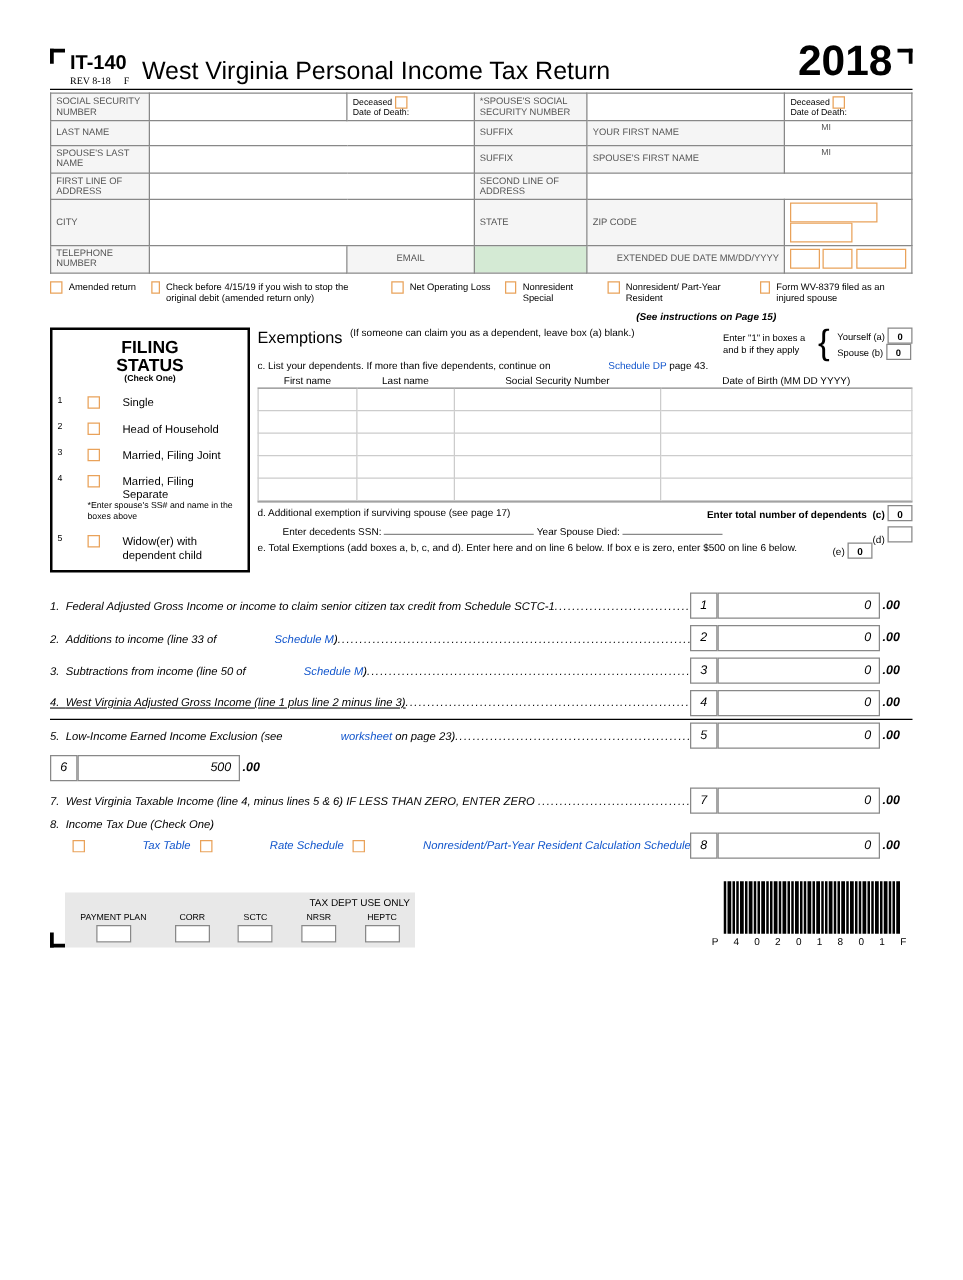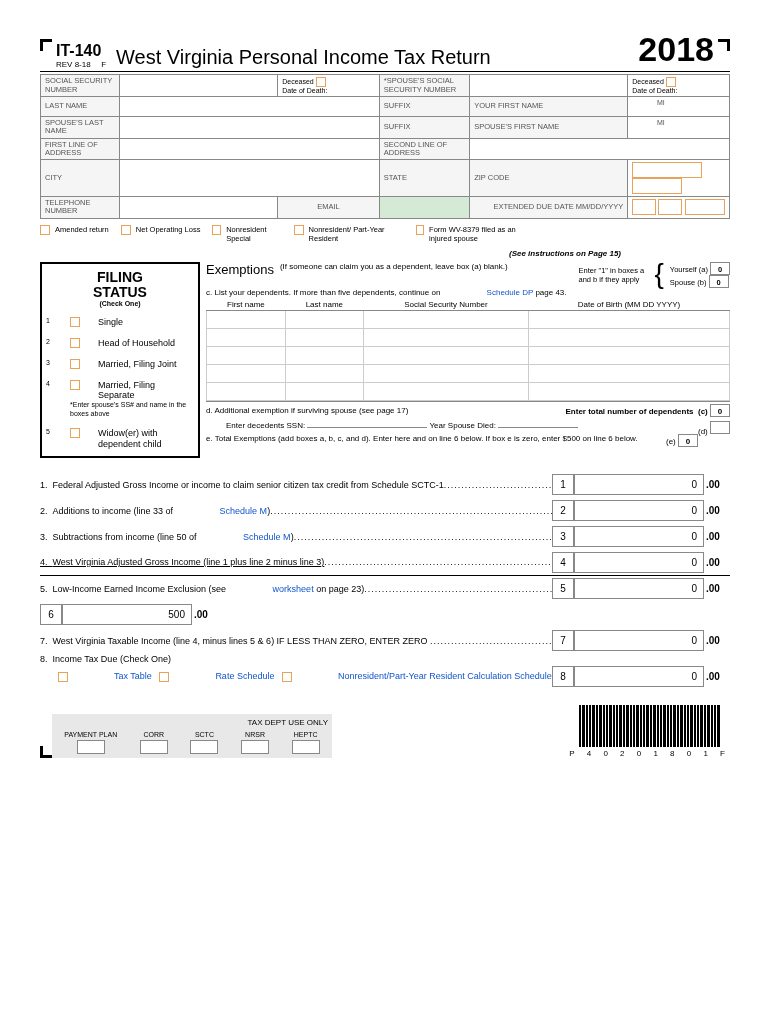--- a/index.html
+++ b/index.html
@@ -2,21 +2,21 @@
 <html><head>
 <meta charset="utf-8">
 <style>
   * { box-sizing: border-box; margin: 0; padding: 0; }
   body { font-family: Arial, Helvetica, sans-serif; font-size: 9px; background: #fff; width: 770px; padding: 30px 40px; }
   .topbar { display: flex; align-items: flex-end; border-bottom: 1px solid #000; padding-bottom: 2px; margin-bottom: 2px; }
   .corner-tl { border-top: 3px solid #000; border-left: 3px solid #000; width: 12px; height: 12px; margin-right: 4px; margin-bottom: 18px; }
   .corner-tr { border-top: 3px solid #000; border-right: 3px solid #000; width: 12px; height: 12px; margin-left: 4px; margin-bottom: 18px; }
   .corner-bl { border-bottom: 3px solid #000; border-left: 3px solid #000; width: 12px; height: 12px; }
   .formcode { font-size: 16px; font-weight: bold; line-height: 1; }
-  .rev { font-size: 8px; }
+  .rev { font-size: 8px; font-family: Liberation Serif, serif; }
   .title { font-size: 20px; margin-left: 10px; }
   .year { font-size: 34px; font-weight: bold; margin-left: auto; }
   table.grid { border-collapse: collapse; width: 100%; }
   table.grid td { border: 1px solid #888; padding: 2px 4px; font-size: 7.5px; vertical-align: middle; height: 20px; }
   .lbl { background: #f5f5f5; color: #555; width: 70px; font-size: 7px; line-height: 1.1; }
   .chkbox { display: inline-block; width: 10px; height: 10px; border: 1.5px solid #e9a25a; vertical-align: middle; margin-right: 2px; }
   .checkrow { display: flex; gap: 12px; padding: 6px 0; font-size: 7.5px; flex-wrap: wrap; align-items: flex-start; }
   .checkitem { display: flex; align-items: flex-start; gap: 3px; max-width: 110px; line-height: 1.2; }
   .seeinstr { font-style: italic; font-weight: bold; font-size: 8px; text-align: center; margin-left: 360px; }
   .mainrow { display: flex; gap: 6px; margin-top: 4px; }
@@ -35,21 +35,21 @@
   .brace { font-size: 28px; line-height: 0.6; }
   .valbox { border: 1px solid #888; width: 20px; height: 13px; text-align: center; font-weight: bold; display: inline-block; line-height: 13px; }
   .deptable { border-collapse: collapse; width: 100%; margin-top: 2px; }
   .deptable th { font-weight: normal; font-size: 8px; border-bottom: 1px solid #888; padding: 1px 2px; }
   .deptable td { border: 1px solid #ccc; height: 18px; }
   .lnk { color: #1155cc; padding-left: 44px; }
   .addl { font-size: 8px; padding: 2px 0; border-top: 1px solid #888; display: flex; align-items: center; }
   .addl .r { margin-left: auto; font-weight: bold; }
   .decline { font-size: 8px; padding: 2px 0 2px 20px; }
   .eline { font-size: 8px; padding: 2px 0; display: flex; }
-  .lines { margin-top: 14px; }
+  .lines { margin-top: 14px; font-style: italic; }
   .lnrow { display: flex; align-items: center; font-size: 9px; height: 26px; }
   .lnrow .desc { flex: 1; white-space: nowrap; overflow: hidden; }
   .lnrow .lnnum { width: 22px; border: 1px solid #888; text-align: center; font-size: 10px; padding: 4px 0; }
   .lnrow .amt { width: 130px; border: 1px solid #888; text-align: right; padding: 4px 6px; font-size: 10px; }
   .lnrow .cents { width: 26px; font-weight: bold; font-size: 10px; padding-left: 2px; }
   .dots::after { content: "................................................................................................................................................................"; letter-spacing: 1px; }
   .inlinebox { display: inline-block; border: 1px solid #888; width: 40px; height: 14px; text-align: center; vertical-align: middle; }
   .deptuse { background: #e8e8e8; margin-top: 14px; width: 280px; padding: 4px; }
   .deptuse .t { text-align: right; font-size: 8px; margin-bottom: 4px; }
   .deptuse .row { display: flex; gap: 6px; justify-content: space-around; font-size: 7px; }
@@ -129,20 +129,24 @@
     <td><input class="field" style="width: 24px;"> <input class="field" style="width: 24px;"> <input class="field" style="width: 40px;"></td>
   </tr>
 </tbody>
   </table>
 
 <div class="checkrow">
   <div class="checkitem">
       <span class="chkbox"></span>
       <span>Amended return</span>
     </div>
+  <div class="checkitem" style="max-width:180px">
+      <span class="chkbox"></span>
+      <span>Check before 4/15/19 if you wish to stop the original debit (amended return only)</span>
+    </div>
   <div class="checkitem">
       <span class="chkbox"></span>
       <span>Net Operating Loss</span>
     </div>
   <div class="checkitem" style="max-width:70px">
       <span class="chkbox"></span>
       <span>Nonresident Special</span>
     </div>
   <div class="checkitem">
       <span class="chkbox"></span>

